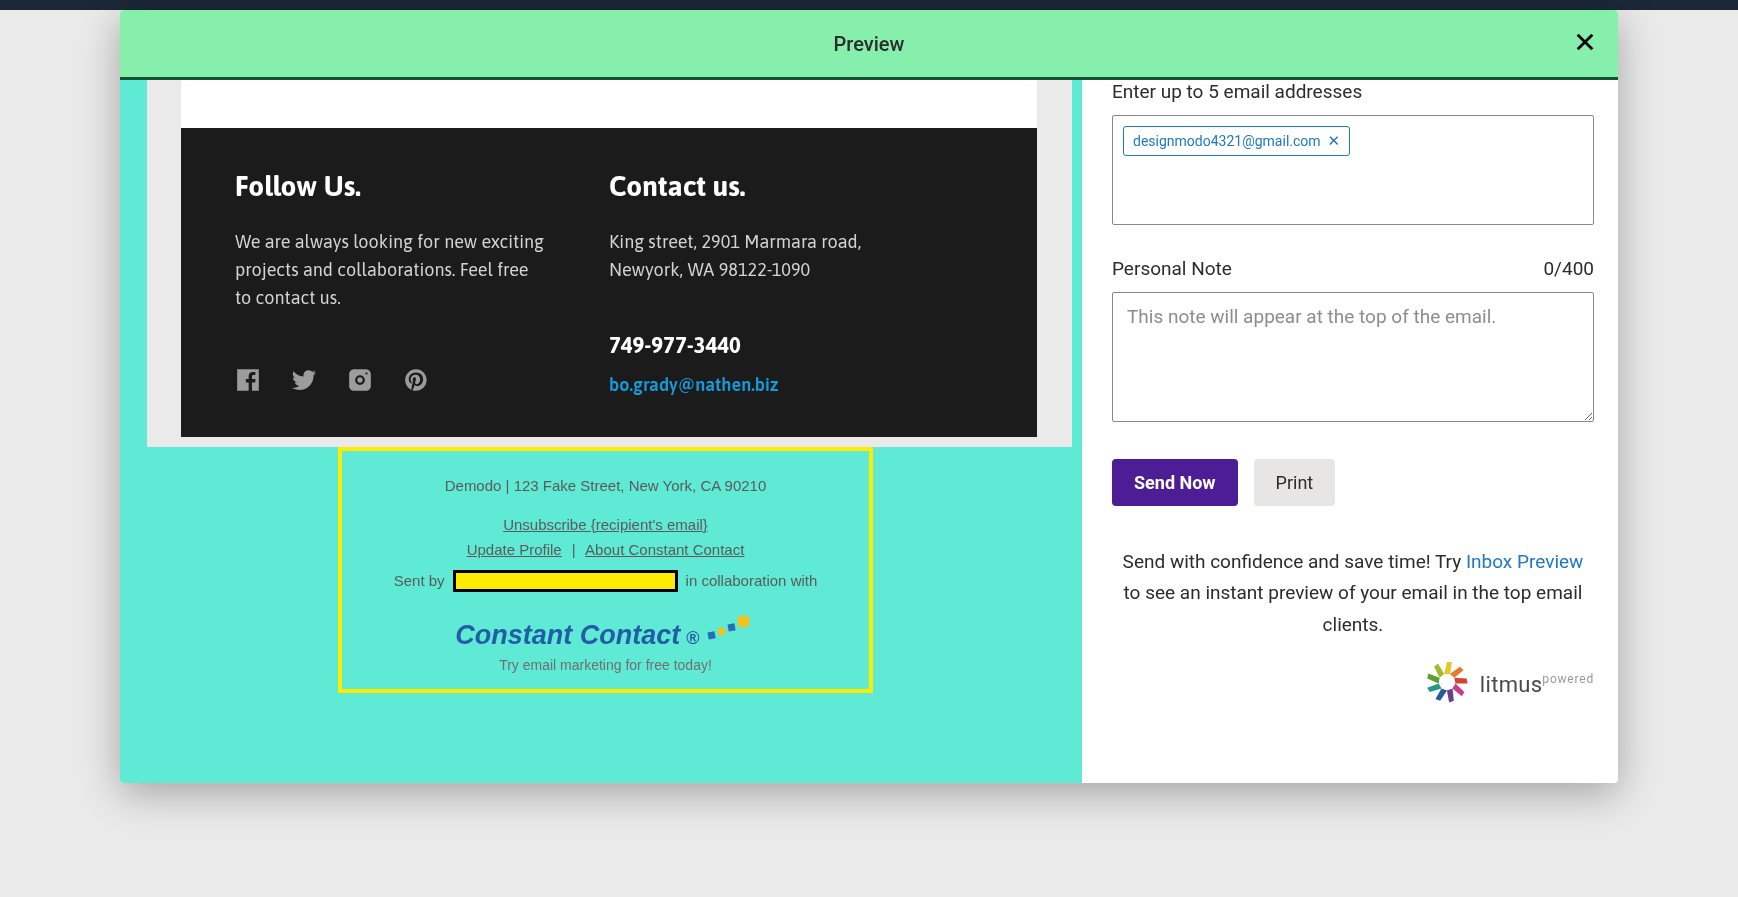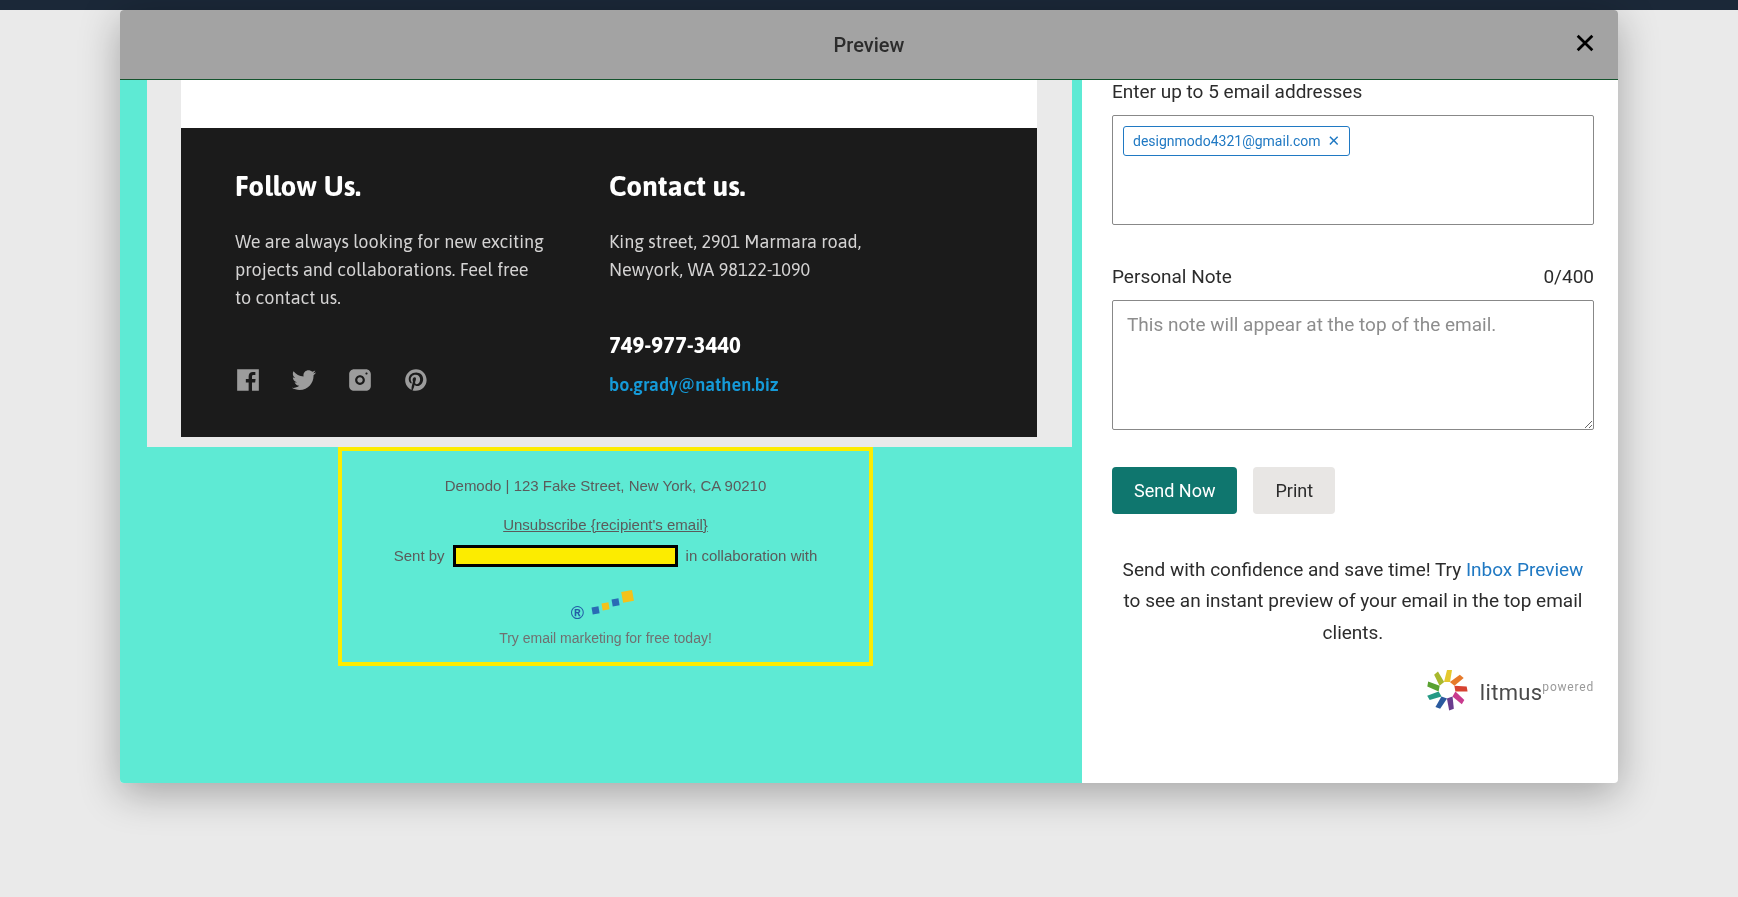--- a/index.html
+++ b/index.html
@@ -5,21 +5,21 @@
     * { box-sizing: border-box; margin: 0; padding: 0; }
     html, body { width: 100%; height: 100%; font-family: -apple-system, BlinkMacSystemFont, "Segoe UI", Roboto, Arial, sans-serif; }
     body { background: #3a4b5c; overflow: hidden; }
 
     .background-page { position: fixed; inset: 0; background: #eaeaea; }
     .bg-top-nav { height: 10px; background: #1b2838; }
 
     .modal-overlay { position: fixed; inset: 0; display: flex; align-items: flex-start; justify-content: center; padding-top: 10px; }
     .modal { width: 1498px; height: 773px; background: #fff; border-radius: 4px; box-shadow: 0 10px 40px rgba(0,0,0,0.3); display: flex; flex-direction: column; overflow: hidden; }
 
-    .modal-header { height: 70px; background: #a3a3a3; display: flex; align-items: center; justify-content: center; position: relative; border-bottom: 1px solid #14532d; }
+    .modal-header { height: 70px; background: #86efac; display: flex; align-items: center; justify-content: center; position: relative; border-bottom: 3px solid #14532d; }
     .modal-title { font-size: 20px; font-weight: 500; color: #2c2c2c; }
     .close-icon { position: absolute; right: 22px; top: 50%; transform: translateY(-50%); cursor: pointer; }
     .close-icon svg { stroke: #000; stroke-width: 3; width: 22px; height: 22px; }
 
     .modal-body { flex: 1; display: flex; overflow: hidden; }
 
     
     .preview-pane { width: 962px; background: #5eead4; overflow-y: scroll; overflow-x: hidden; display: flex; flex-direction: column; align-items: center; padding: 0 0 10px 0; }
     .preview-pane::-webkit-scrollbar { width: 18px; }
     .preview-pane::-webkit-scrollbar-track { background: #f1f1f1; }
@@ -50,32 +50,32 @@
     .cc-logo-icon svg { width: 50px; height: 34px; }
     .cc-try { font-size: 14px; color: #707070; }
 
     
     .form-pane { flex: 1; padding: 0px 24px 20px 30px; overflow-y: scroll; }
     .form-pane::-webkit-scrollbar { width: 18px; }
     .form-pane::-webkit-scrollbar-track { background: #f1f1f1; }
     .form-pane::-webkit-scrollbar-thumb { background: #c3c3c3; border: 2px solid #f1f1f1; border-radius: 2px; }
 
     .form-label { font-size: 19px; color: #2c2c2c; margin-bottom: 12px; }
-    .email-input-box { border: 1px solid #888; border-radius: 2px; min-height: 110px; padding: 10px; display: flex; flex-wrap: wrap; align-content: flex-start; gap: 6px; margin-bottom: 40px; }
+    .email-input-box { border: 1px solid #888; border-radius: 2px; min-height: 110px; padding: 10px; display: flex; flex-wrap: wrap; align-content: flex-start; gap: 6px; margin-bottom: 32px; }
     .email-chip { border: 1px solid #2079c3; border-radius: 3px; padding: 5px 9px 5px 9px; font-size: 14px; color: #2079c3; display: inline-flex; align-items: center; gap: 7px; background: #fff; }
     .chip-x { cursor: pointer; font-size: 15px; color: #2079c3; }
 
     .note-label-row { display: flex; justify-content: space-between; align-items: baseline; margin-bottom: 12px; }
     .note-count { font-size: 19px; color: #2c2c2c; }
     .note-textarea { width: 100%; height: 130px; border: 1px solid #888; border-radius: 2px; padding: 12px 14px; font-size: 19px; color: #444; font-family: inherit; resize: both; }
     .note-textarea::placeholder { color: #8d8d8d; }
 
     .button-row { display: flex; gap: 16px; margin: 33px 0 40px 0; }
     .btn { padding: 13px 22px; font-size: 18px; border-radius: 4px; cursor: pointer; border: none; font-family: inherit; }
-    .btn-primary { background: #0f766e; color: #fff; font-weight: 400; }
+    .btn-primary { background: #4c1d95; color: #fff; font-weight: 700; }
     .btn-secondary { background: #e8e6e4; color: #2c2c2c; }
 
     .promo-text { font-size: 19px; line-height: 1.65; color: #2c2c2c; margin-bottom: 20px; text-align: center; }
     .promo-text a { color: #2079c3; text-decoration: none; }
 
     .litmus-row { display: flex; justify-content: flex-end; align-items: center; gap: 11px; margin-top: 14px; }
     .litmus-wheel svg { width: 44px; height: 44px; }
     .litmus-text { display: flex; flex-direction: row; justify-content: center; }
     .litmus-name { font-size: 22px; color: #4a4a4a; font-weight: 400; letter-spacing: 0.3px; }
     .litmus-sub { font-size: 12px; color: #9a9a9a; letter-spacing: 0.8px; }
@@ -133,26 +133,32 @@
               </div>
             </div>
           </div>
         </div>
 
         <div class="cc-footer">
           <div class="cc-row1">Demodo | 123 Fake Street, New York, CA 90210</div>
           <div class="cc-links">
             <span class="cc-link">Unsubscribe {recipient's email}</span>
           </div>
+          <div class="cc-links">
+            <span class="cc-link">Update Profile</span>
+            <span class="cc-sep">|</span>
+            <span class="cc-link">About Constant Contact</span>
+          </div>
           <div class="cc-sentby">
             <span>Sent by</span>
             <span class="redact-box"></span>
             <span>in collaboration with</span>
           </div>
           <div class="cc-logo-row">
+            <span class="cc-logo-text">Constant Contact</span>
             <span style="font-size:18px; color:#235da6; font-weight:700;">®</span>
             <span class="cc-logo-icon">
               <svg viewBox="0 0 50 34">
                 <rect x="2" y="22" width="7" height="7" fill="#2a6bb5" transform="rotate(-10 5 25)"></rect>
                 <rect x="12" y="18" width="7" height="7" fill="#f4c21b" transform="rotate(-10 15 21)"></rect>
                 <rect x="22" y="14" width="7" height="7" fill="#2a6bb5" transform="rotate(-10 25 17)"></rect>
                 <rect x="32" y="6" width="11" height="11" fill="#f4c21b" transform="rotate(-10 37 11)"></rect>
               </svg>
             </span>
           </div>

